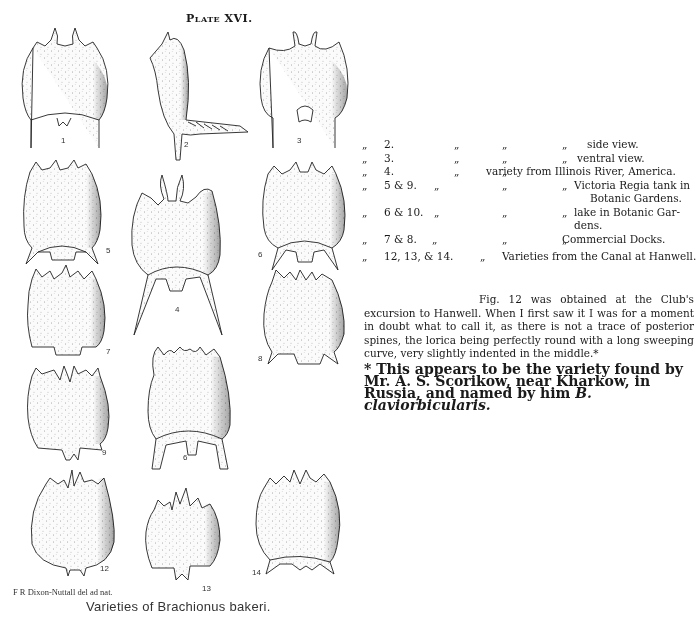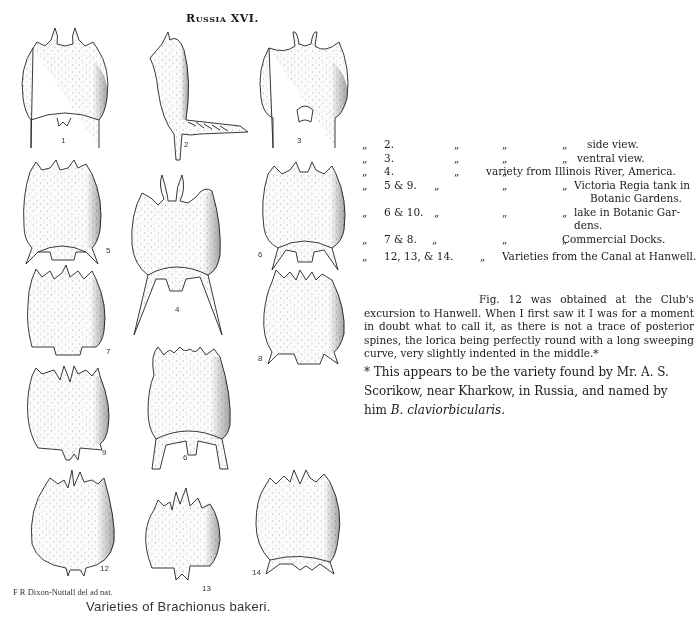--- a/index.html
+++ b/index.html
@@ -17,21 +17,21 @@
   .c-prefix { left: 0; }
   .c-num { left: 22px; }
   .c-d1 { left: 92px; }
   .c-d2 { left: 140px; }
   .c-d3 { left: 200px; }
   .c-desc { left: 260px; }
   .italic { font-style: italic; }
   .para { position: absolute; left: 364px; top: 293px; width: 330px; font-size: 10.5px; line-height: 13.5px;
           text-align: justify; }
   .para .indent { display: inline-block; width: 115px; }
-  .footnote { position: absolute; left: 364px; top: 363px; width: 330px; font-size: 12px; line-height: 19px; }
+  .footnote { position: absolute; left: 364px; top: 363px; width: 330px; font-size: 14px; line-height: 12px; font-weight: bold; }
   .credit { position: absolute; left: 13px; top: 587px; font-size: 8.5px; font-family: "Liberation Serif", serif; color: #333; }
   .caption { position: absolute; left: 86px; top: 599px; font-size: 13px; font-family: "Liberation Sans", sans-serif;
              letter-spacing: 0.3px; color: #333; }
   .body-fill { fill: url(#stipple); stroke: #222; stroke-width: 0.9; }
   .spine { fill: none; stroke: #222; stroke-width: 0.9; }
   .shade { fill: url(#shade); }
 </style>
 </head>
 <body>
 
@@ -43,21 +43,21 @@
       <circle cx="5" cy="5.2" r="0.4" fill="#666"></circle>
       <circle cx="4.2" cy="0.8" r="0.3" fill="#888"></circle>
     </pattern>
     <linearGradient id="shade" x1="0" x2="1" y1="0" y2="0">
       <stop offset="0.55" stop-color="#000" stop-opacity="0"></stop>
       <stop offset="1" stop-color="#000" stop-opacity="0.35"></stop>
     </linearGradient>
   </defs>
 </svg>
 
-<div class="plate-title">Russia XVI.</div>
+<div class="plate-title">Plate XVI.</div>
 
 <div class="fig" style="left:15px;top:28px;">
   <svg width="100" height="120" viewBox="0 0 100 120">
     <path class="body-fill" d="M18 20 L22 14 L30 18 L36 12 L40 0 Q44 8 42 16 L50 18 L58 16 Q56 8 60 0 L64 12 L70 18 L78 14 L82 20 Q96 40 92 70 Q90 85 84 92 L84 120 M16 120 L16 92 Q10 85 8 70 Q4 40 18 20 Z"></path>
     <path class="shade" d="M60 18 Q96 40 92 70 Q90 85 84 92 L60 92 Z"></path>
     <path class="spine" d="M16 92 Q50 78 84 92"></path>
     <path class="spine" d="M42 90 L44 98 L48 94 L52 98 L56 90"></path>
   </svg>
   <span class="fig-num" style="left:46px;top:108px;">1</span>
 </div>

